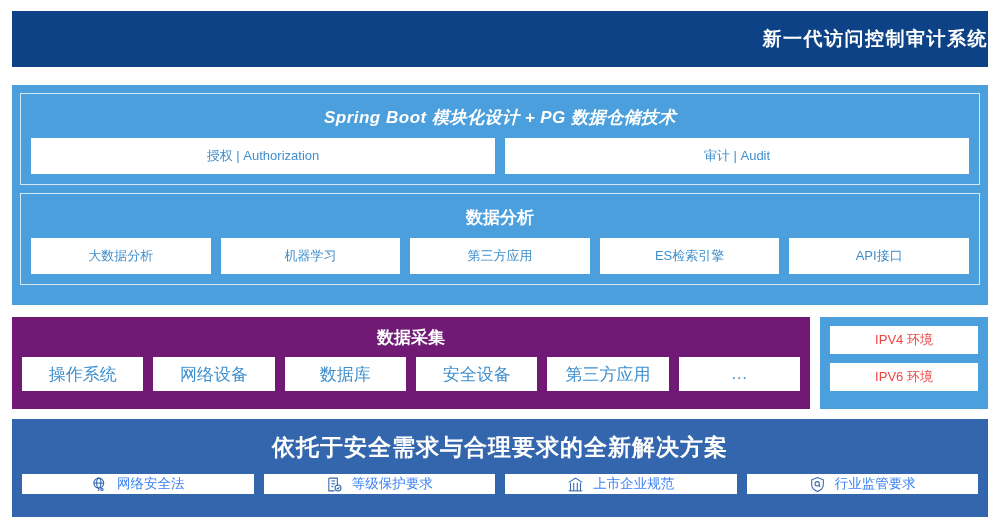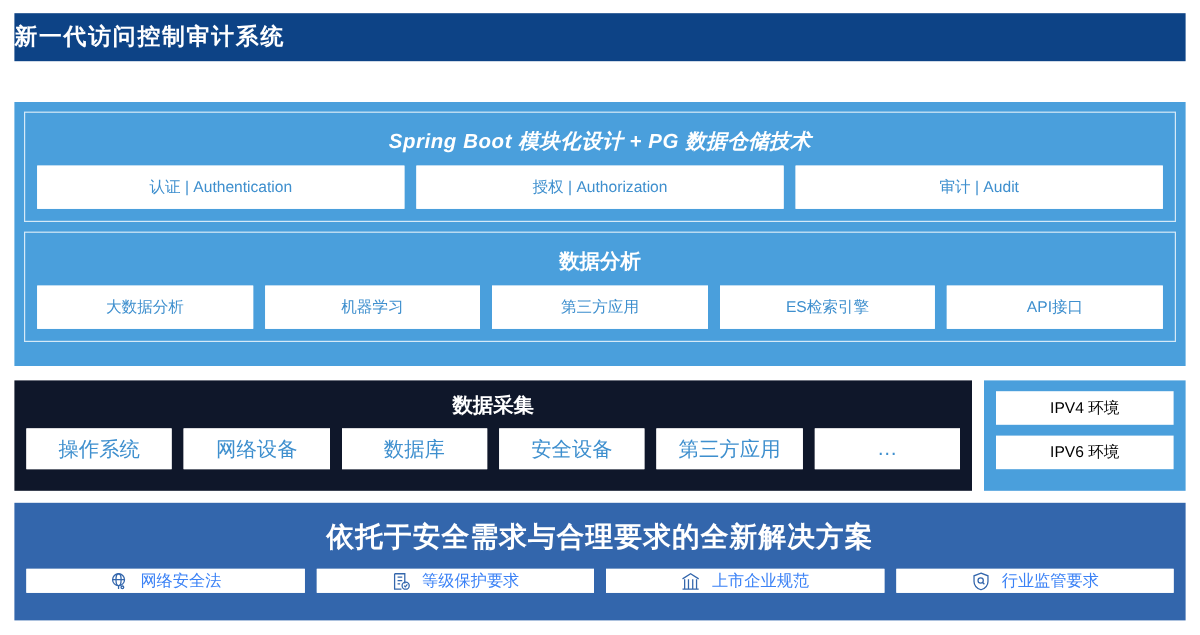--- a/index.html
+++ b/index.html
@@ -7,23 +7,23 @@
     width: 1000px; height: 529px;
     background: #ffffff;
     font-family: "Liberation Sans", "DejaVu Sans", sans-serif;
     overflow: hidden;
   }
   .page { width: 1000px; height: 529px; position: relative; }
 
   
   .header {
     position: absolute; left: 12px; top: 11px;
-    width: 976px; height: 40px;
+    width: 976px; height: 56px;
     background: #0d4386;
-    display: flex; align-items: center; justify-content: flex-start;
+    display: flex; align-items: center; justify-content: flex-end;
   }
   .header-title {
     color: #ffffff; font-size: 19px; font-weight: bold;
     letter-spacing: 1.5px;
   }
 
   
   .stack-outer {
     position: absolute; left: 12px; top: 85px;
     width: 976px; height: 220px;
@@ -53,36 +53,36 @@
   }
 
   
   .collect-wrap {
     position: absolute; left: 12px; top: 317px;
     width: 976px; height: 92px;
     display: flex; gap: 10px;
   }
   .collect {
     width: 798px; height: 92px;
-    background: #0f172a;
+    background: #701a75;
     padding: 6px 10px 10px 10px;
   }
   .collect .panel-title { font-size: 17px; padding: 3px 0 8px 0; }
   .collect .cell { height: 34px; font-size: 17px; }
 
   .ipv-box {
     flex: 1 1 auto;
     background: #4a9fdc;
     padding: 9px 10px;
     display: flex; flex-direction: column; gap: 9px;
   }
   .ipv-cell {
     background: #ffffff; height: 28px;
     display: flex; align-items: center; justify-content: center;
-    color: #000000; font-size: 13px; white-space: nowrap;
+    color: #ef4444; font-size: 13px; white-space: nowrap;
   }
 
   
   .solution {
     position: absolute; left: 12px; top: 419px;
     width: 976px; height: 98px;
     background: #3366ac;
     padding: 8px 10px 10px 10px;
   }
   .solution-title {
@@ -104,23 +104,20 @@
 
   <div class="header">
     <div class="header-title">新一代访问控制审计系统</div>
   </div>
 
   <div class="stack-outer">
 
     <div class="panel">
       <div class="panel-title italic">Spring Boot 模块化设计 + PG 数据仓储技术</div>
       <div class="row">
-        <div class="cell">
-          <span>认证 | Authentication</span>
-        </div>
         <div class="cell">
           <span>授权 | Authorization</span>
         </div>
         <div class="cell">
           <span>审计 | Audit</span>
         </div>
       </div>
     </div>
 
     <div class="panel">

